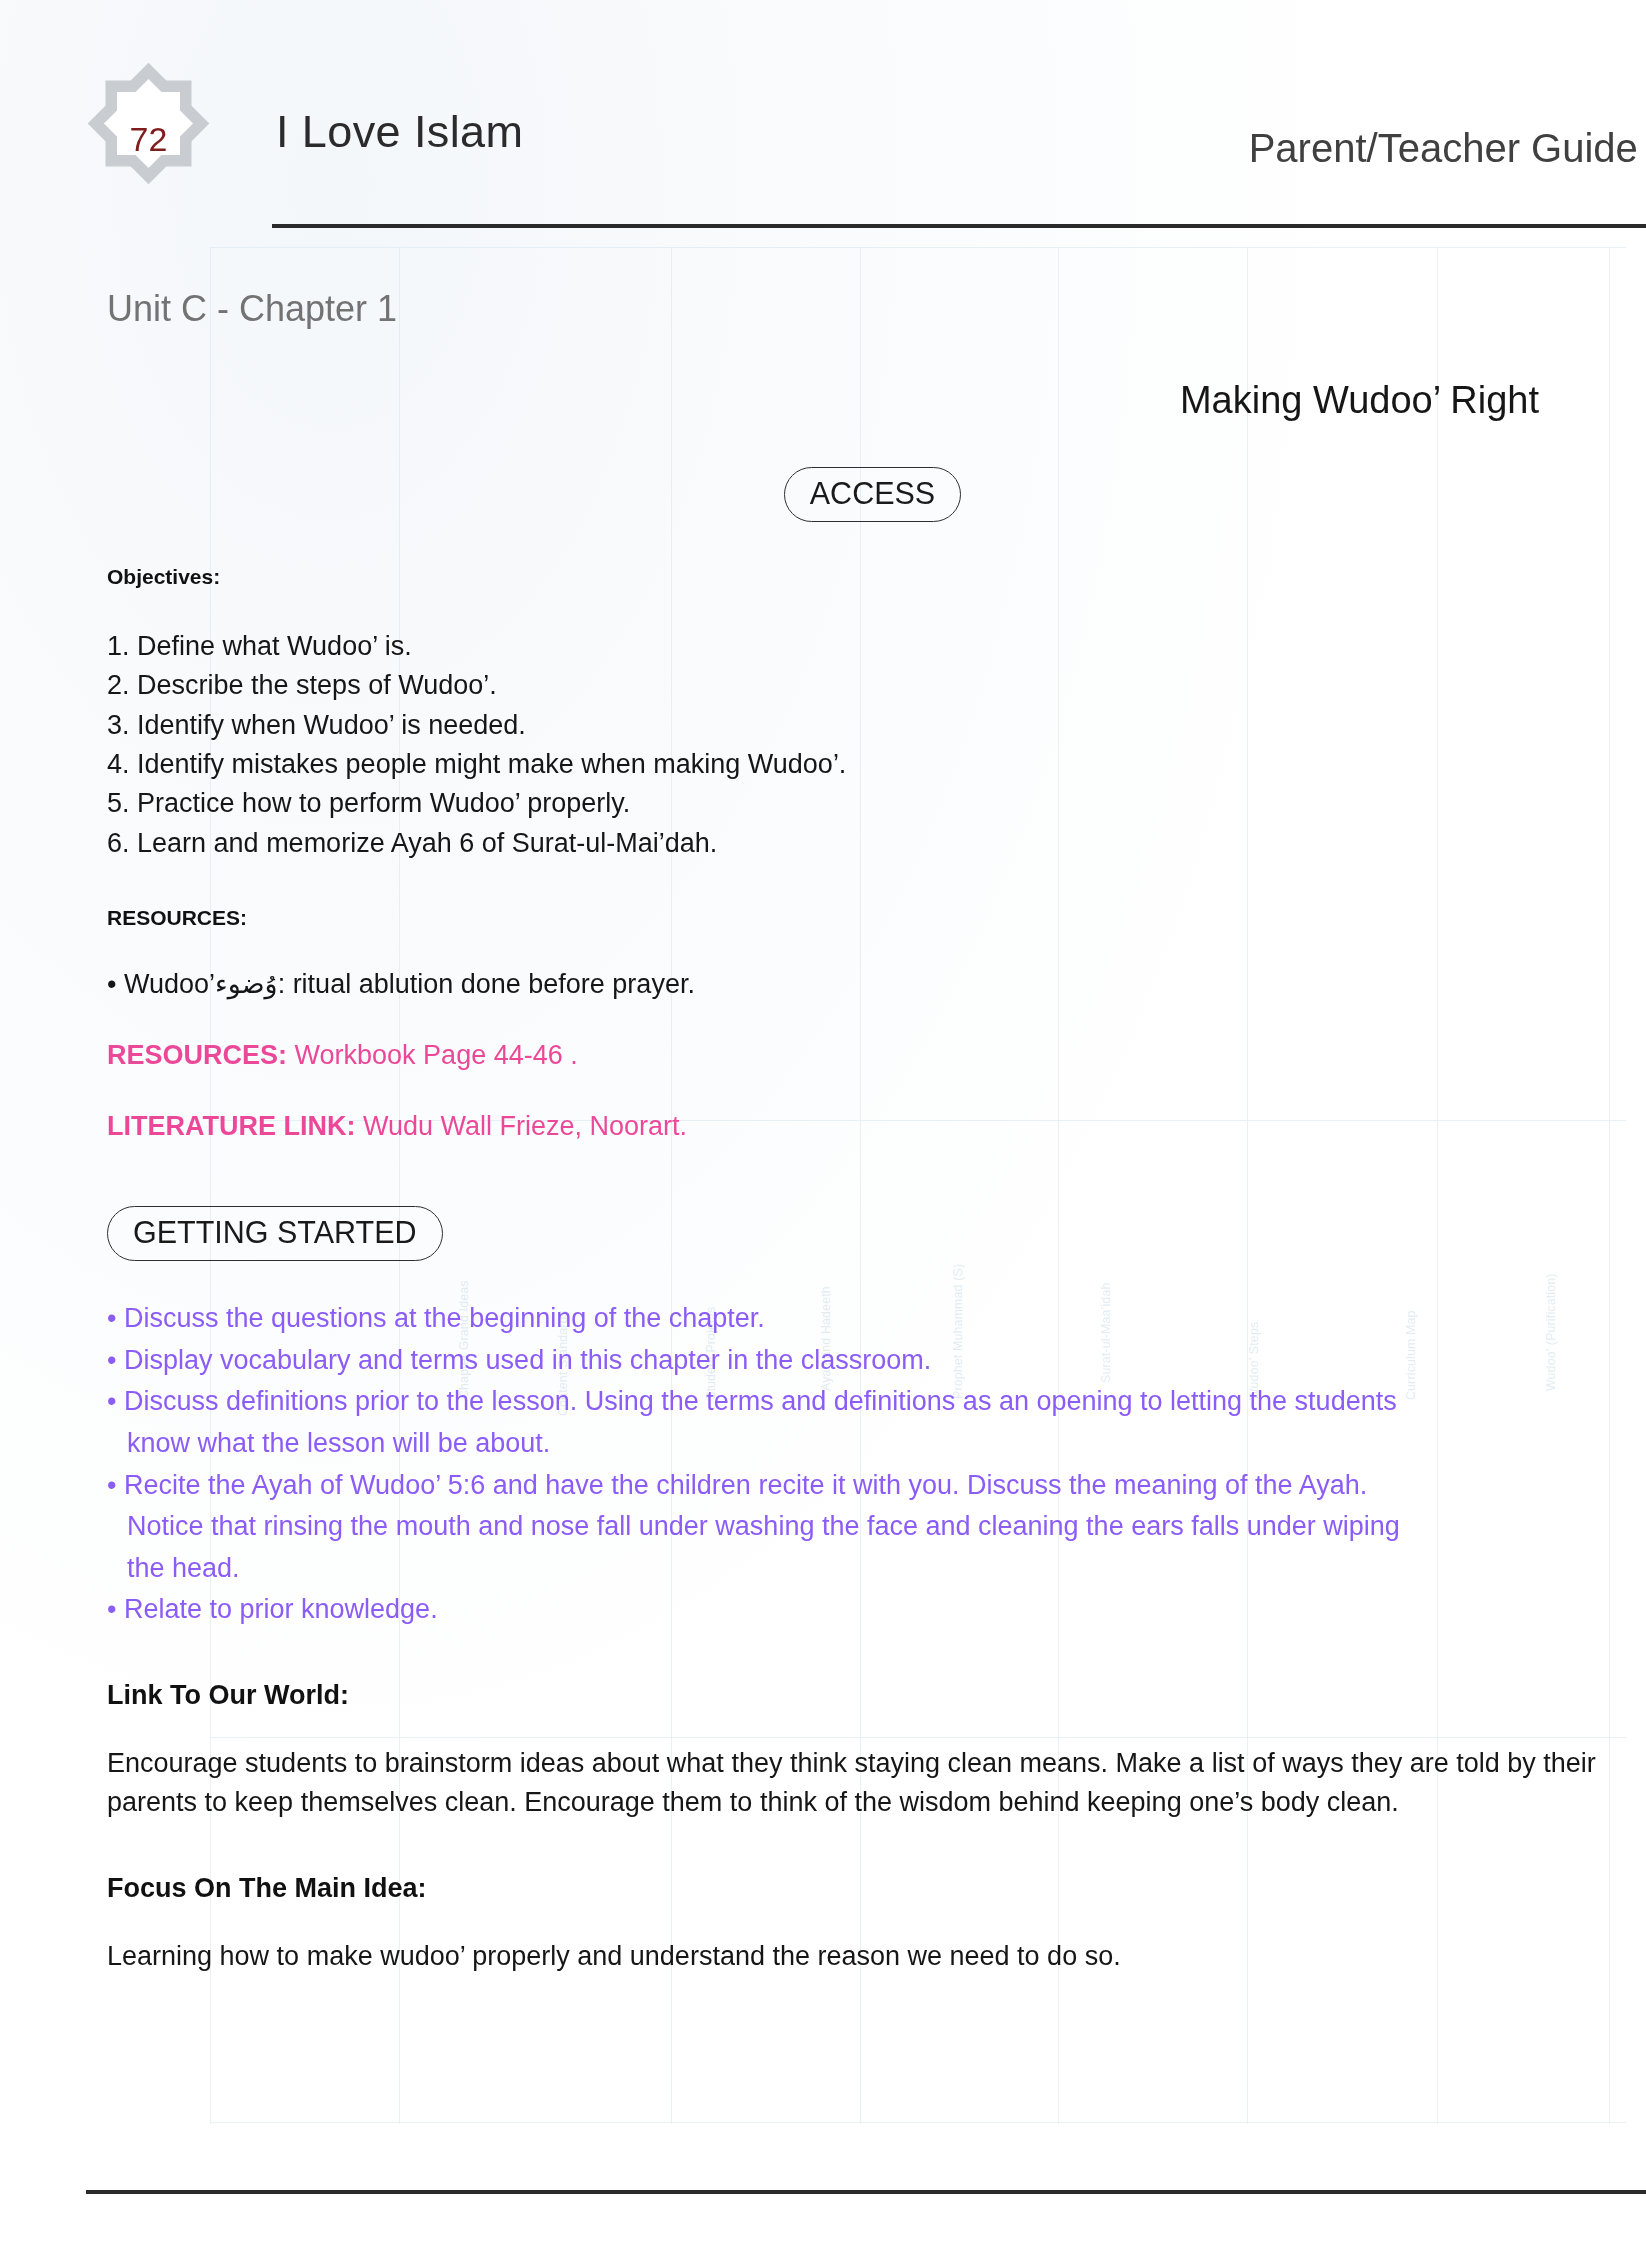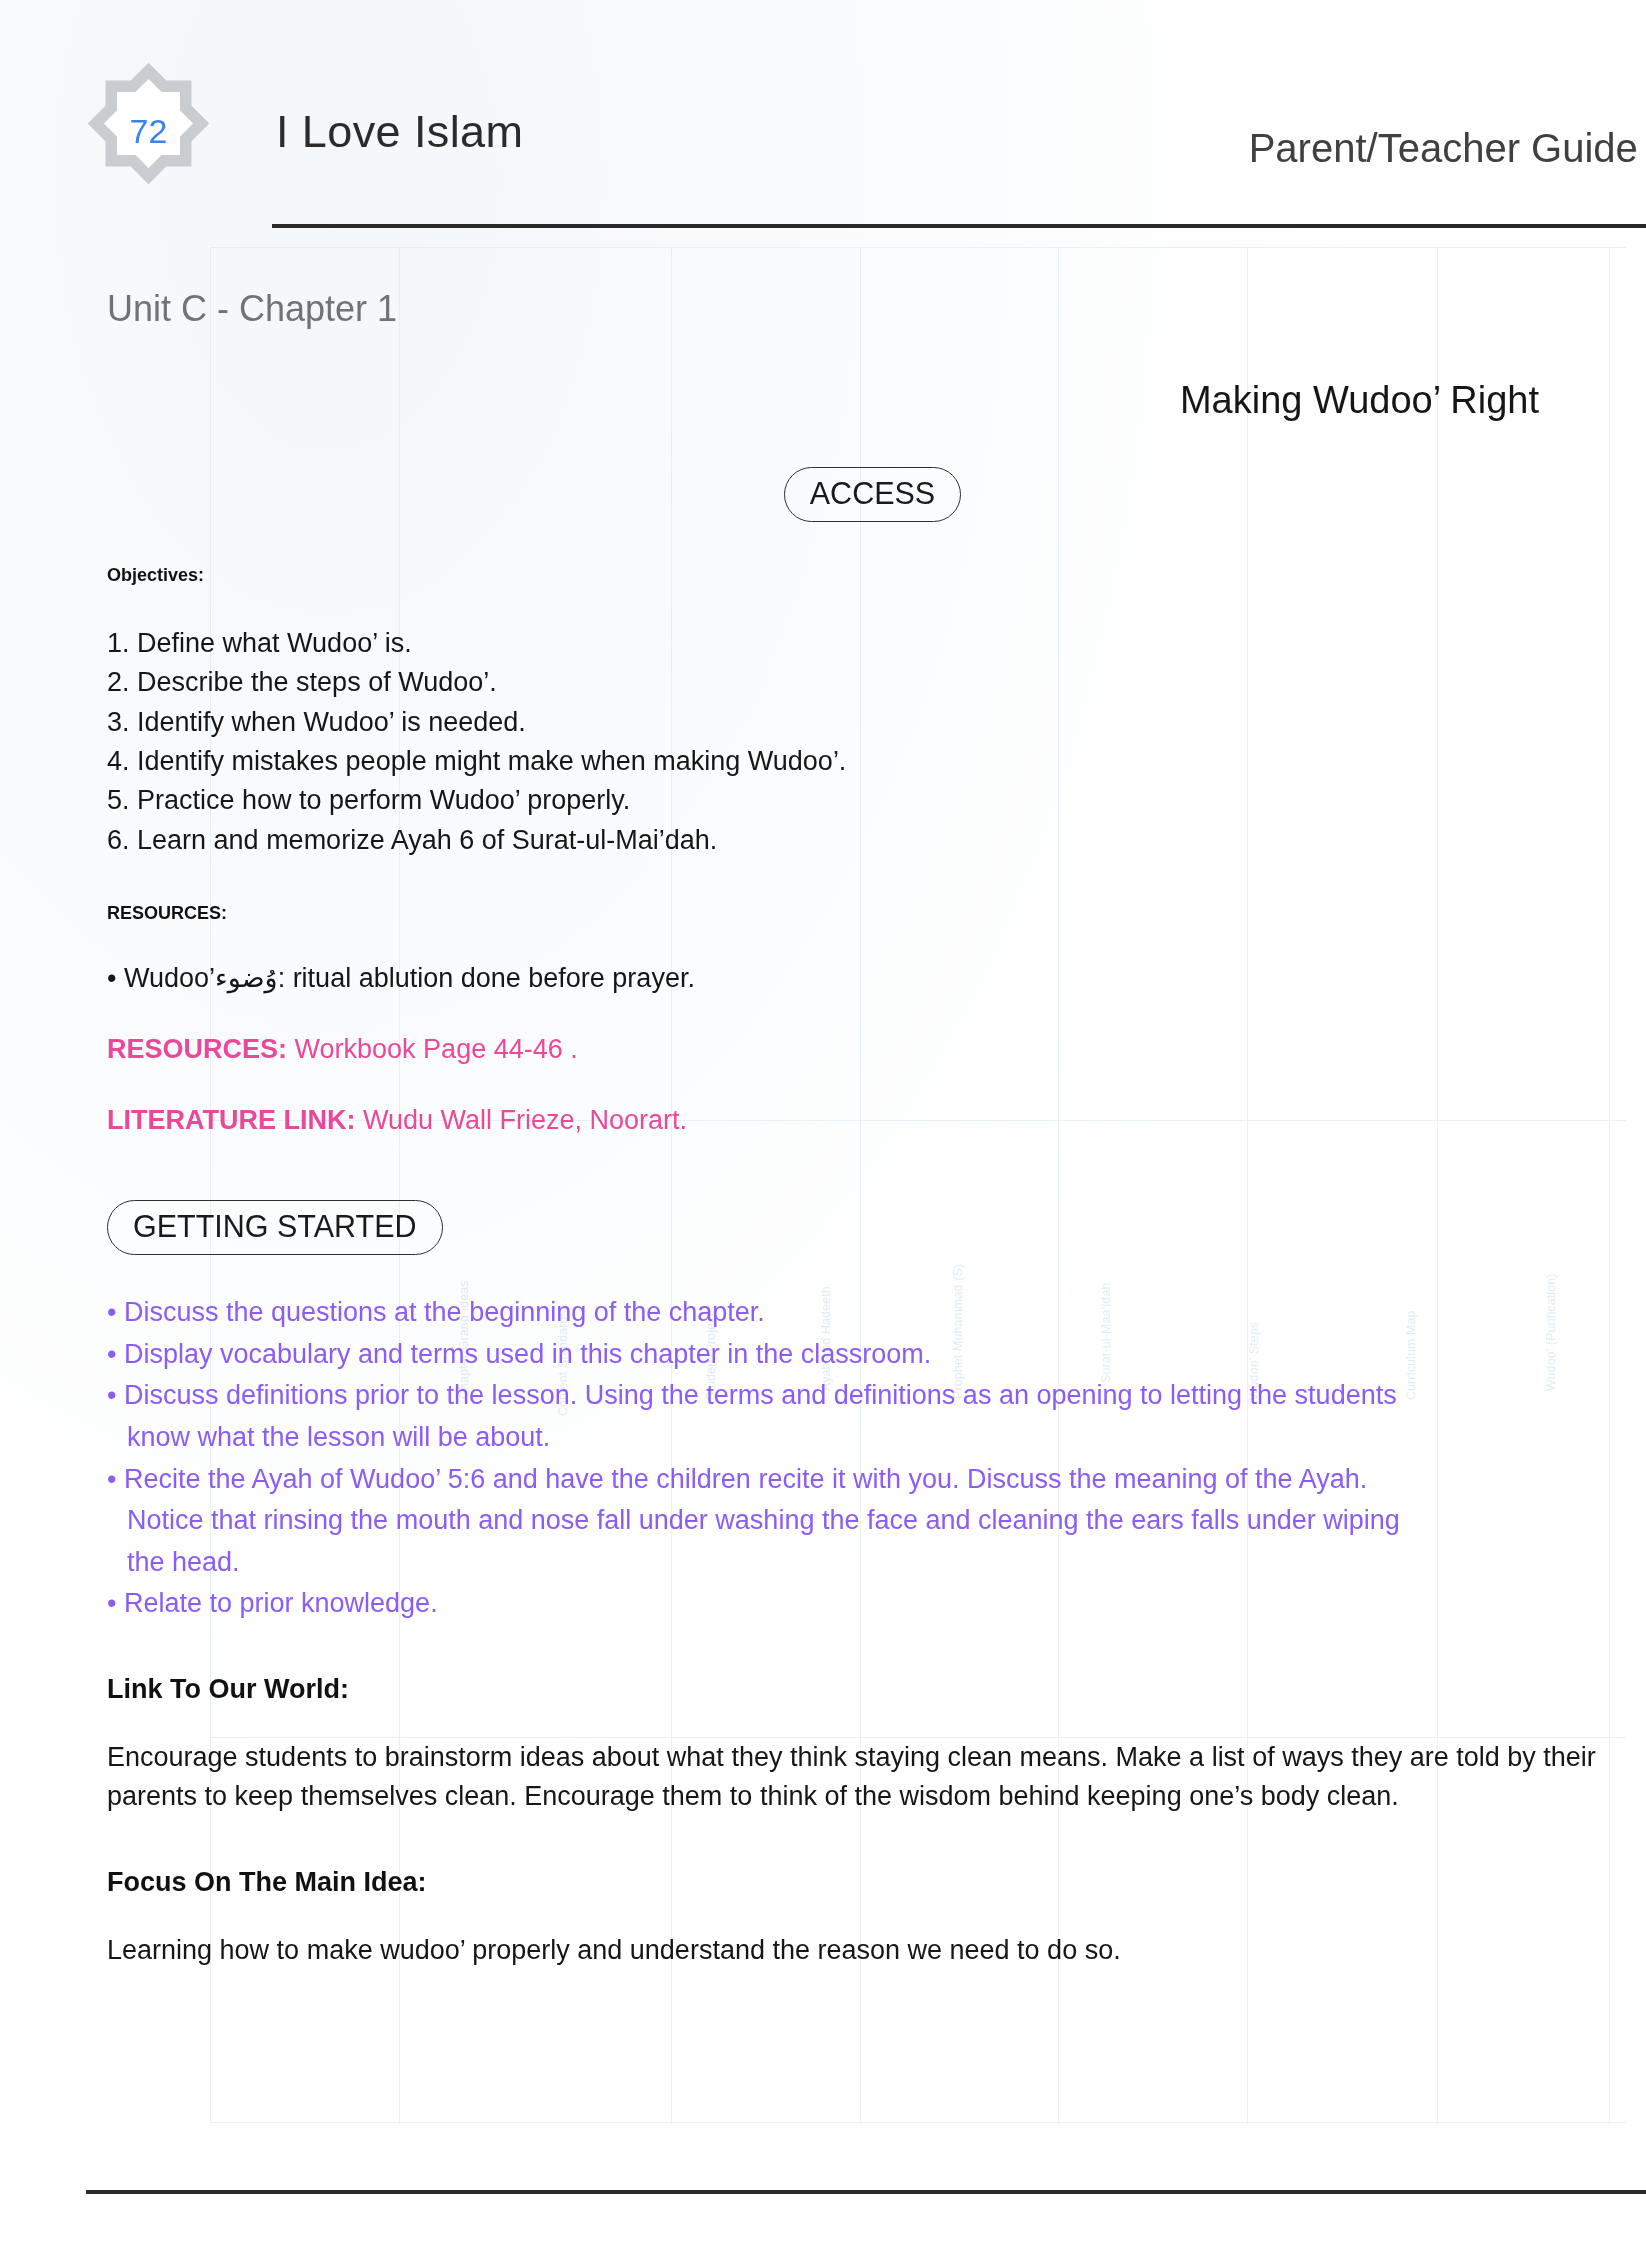--- a/index.html
+++ b/index.html
@@ -110,28 +110,28 @@
     position: absolute;
     left: 28px;
     top: 28px;
     width: 63px;
     height: 63px;
     background: #ffffff;
   }
   .page-number {
     position: absolute;
     left: 0;
-    top: 8px;
+    top: 16px;
     width: 119px;
     height: 119px;
     display: flex;
     align-items: center;
     justify-content: center;
     font-size: 34px;
-    color: #3b82f6;
+    color: #7f1d1d;
   }
   .book-title {
     position: absolute;
     left: 276px;
     top: 132px;
     font-size: 45px;
     color: #2b2b2b;
     letter-spacing: 0.4px;
     transform: translateY(-50%);
   }
@@ -183,21 +183,21 @@
     font-size: 30.5px;
     color: #1a1a1a;
     background: transparent;
     line-height: 1;
   }
   .section-gap-access { margin-top: 45px; text-align: center; }
   .section-gap-start  { margin-top: 64px; }
 
   .bold-head {
     font-weight: bold;
-    font-size: 18px;
+    font-size: 21px;
     color: #111;
     margin-top: 43px;
   }
   .obj-list {
     margin: 38px 0 0 0;
     padding: 0;
     list-style: none;
     font-size: 27px;
     line-height: 1.46;
     color: #161616;

